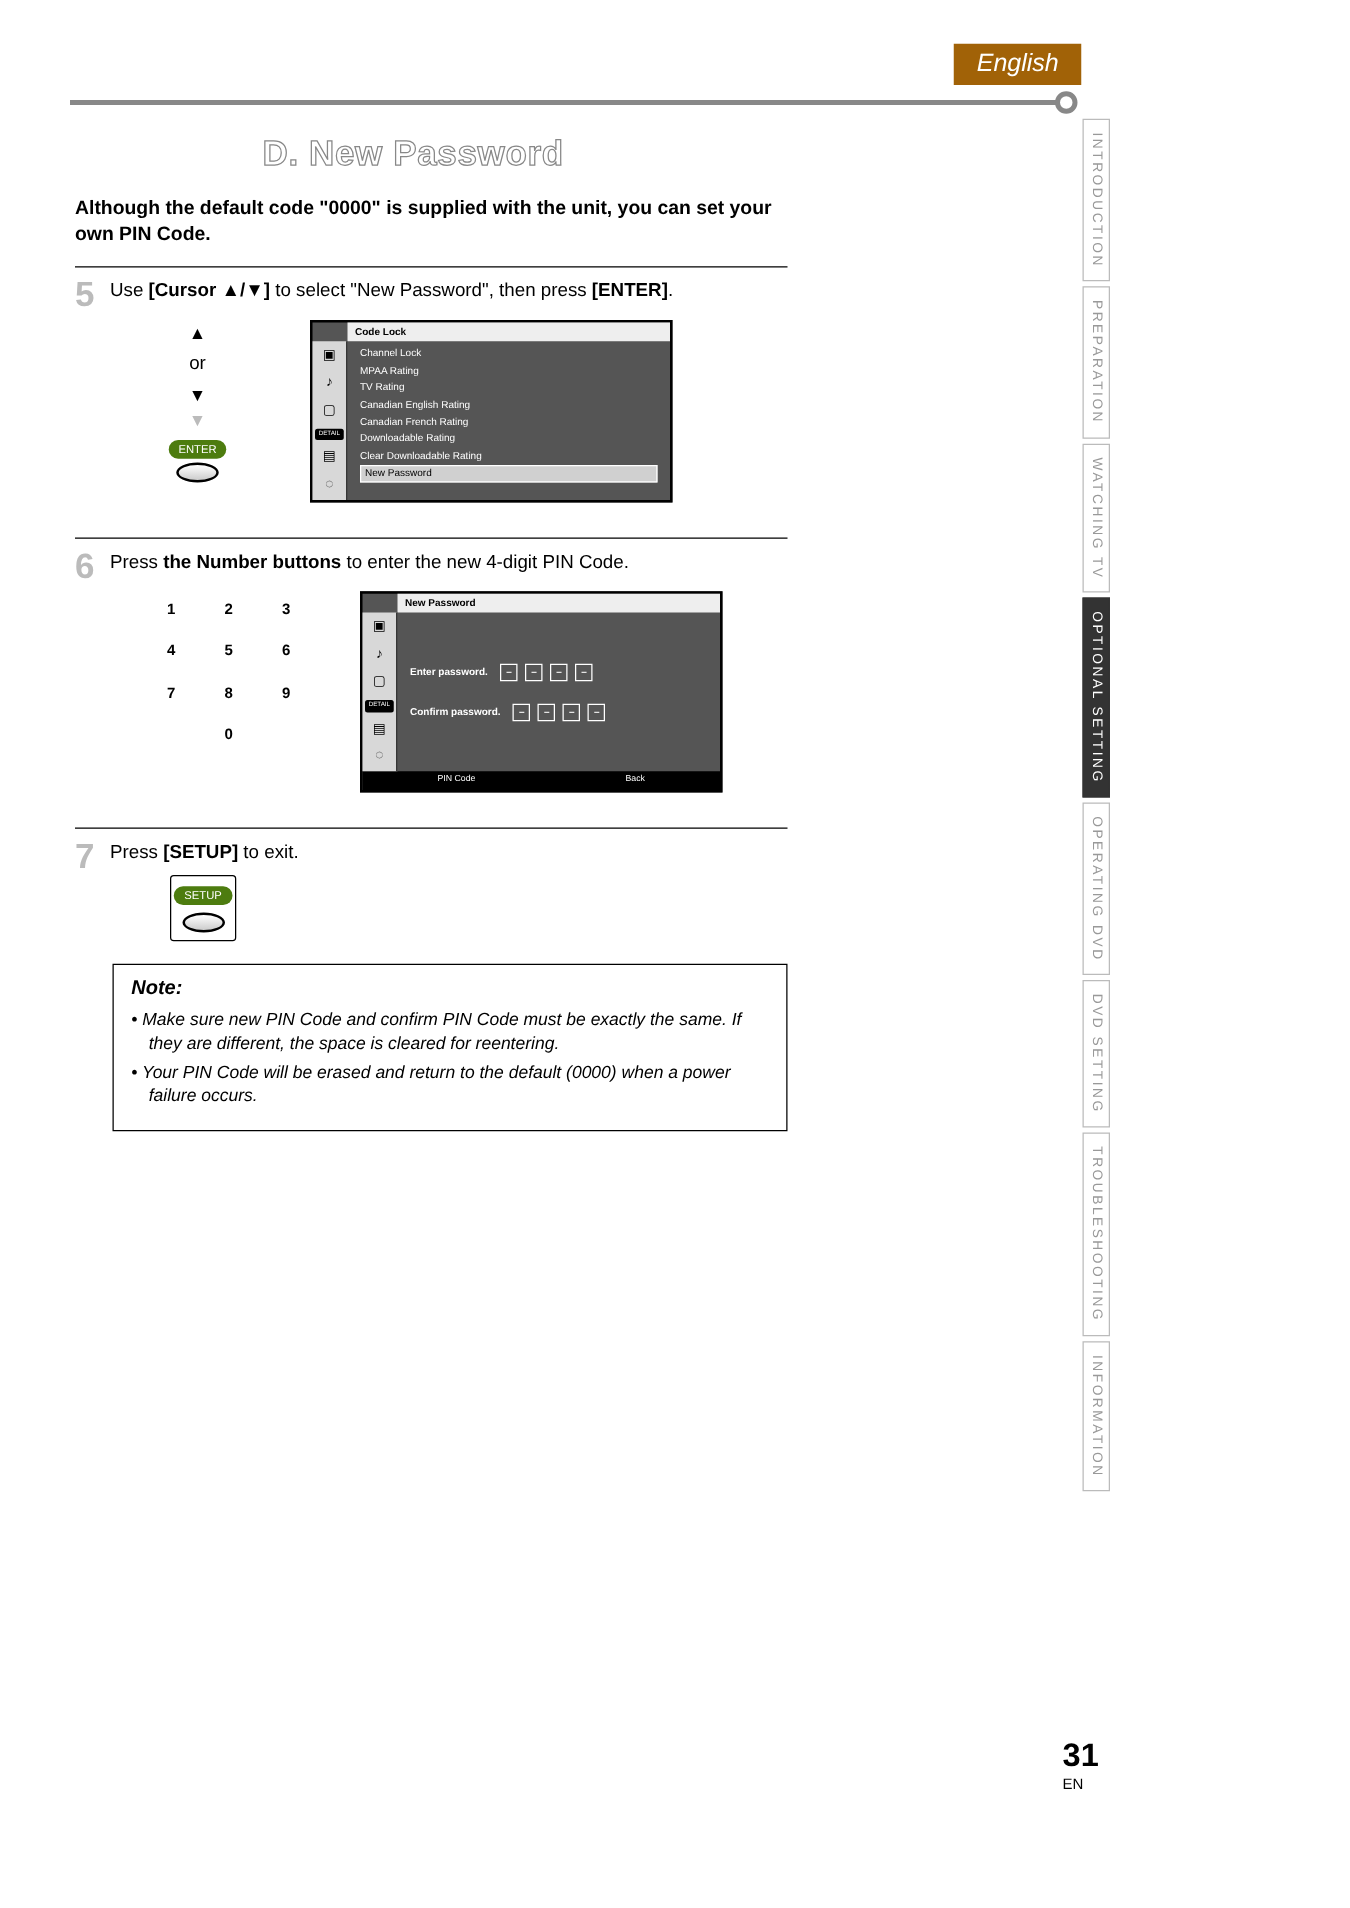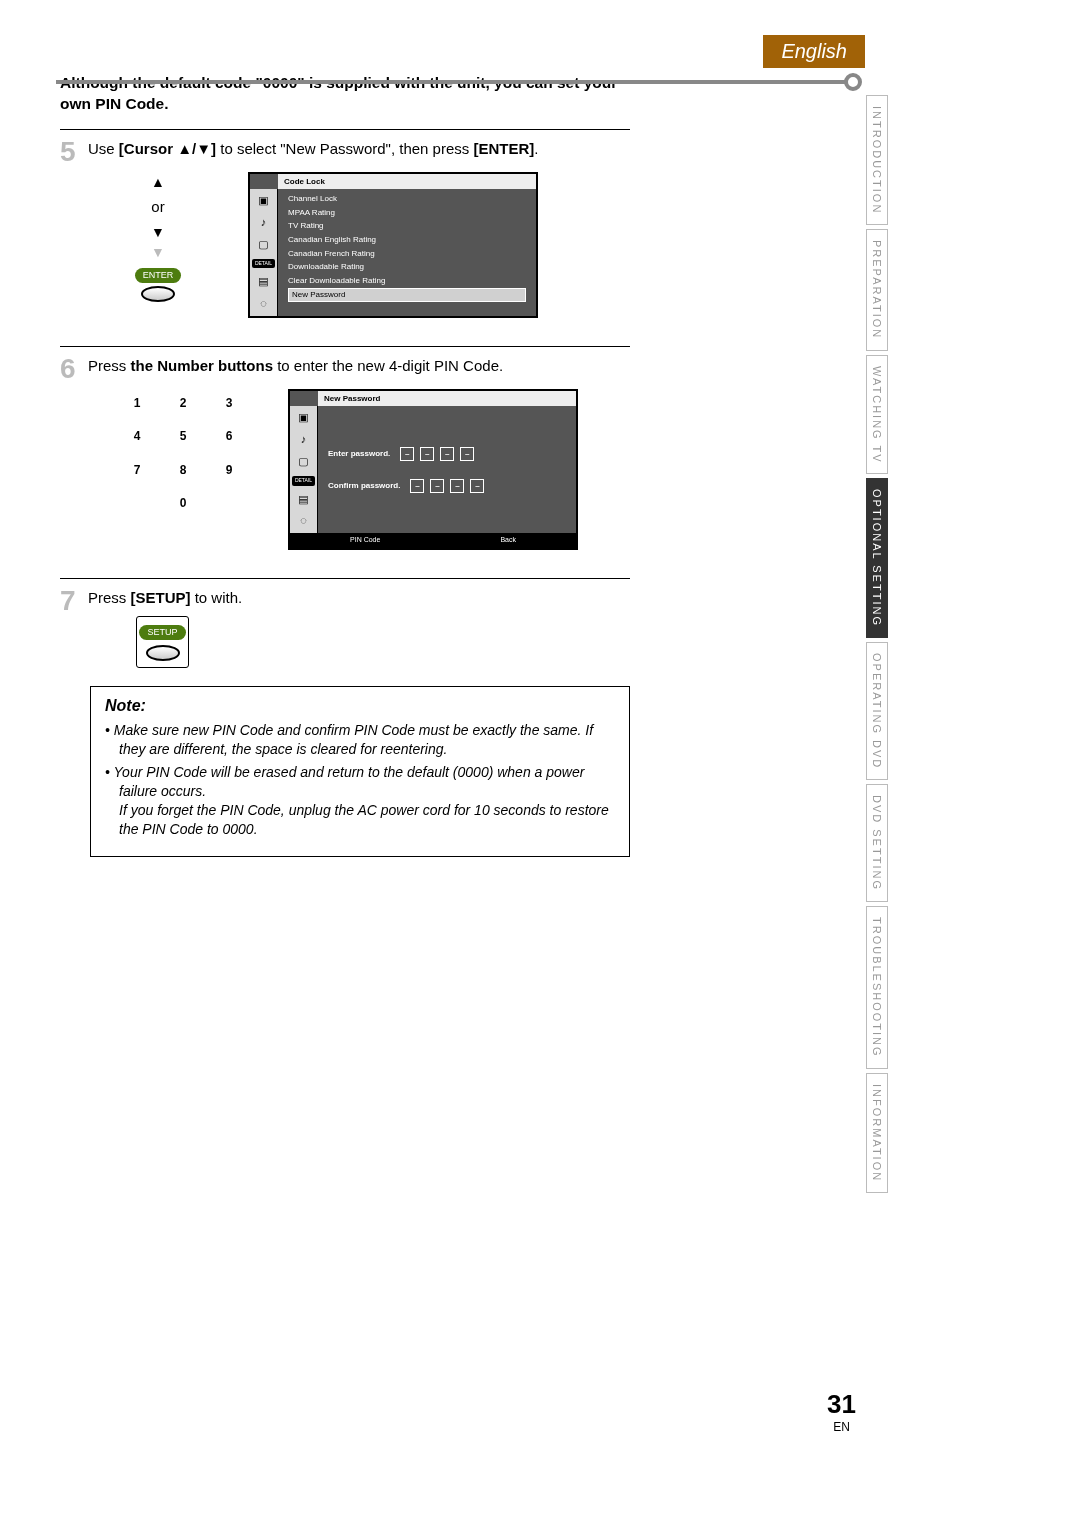--- a/index.html
+++ b/index.html
@@ -219,22 +219,22 @@
     margin: 18px 0 0 30px;
     padding: 10px 14px 14px;
     font-size: 14px;
     font-style: italic;
   }
   .note-box .note-title { font-weight: bold; font-size: 16px; margin-bottom: 6px;}
   .note-box .nb { padding-left: 14px; margin-bottom: 4px; line-height: 1.35;}
   .note-box .nb::before { content: "• "; margin-left: -14px;}
   .page-footer {
     position: absolute;
-    bottom: 92px; right: 224px;
-    text-align: right;
+    bottom: 92px; right: 201px;
+    text-align: left;
   }
   .page-num { font-size: 26px; font-weight: bold; }
   .page-lang { font-size: 12px; display: block; margin-right: 6px;}
 </style>
 </head>
 <body>
 
 <div class="page">
 
   <div class="lang-tab">English</div>
@@ -245,20 +245,21 @@
     <div class="side-tab">INTRODUCTION</div>
     <div class="side-tab">PREPARATION</div>
     <div class="side-tab">WATCHING TV</div>
     <div class="side-tab active">OPTIONAL SETTING</div>
     <div class="side-tab">OPERATING DVD</div>
     <div class="side-tab">DVD SETTING</div>
     <div class="side-tab">TROUBLESHOOTING</div>
     <div class="side-tab">INFORMATION</div>
   </div>
 
+  <h2 class="section-title">D. New Password</h2>
 
   <p class="intro">Although the default code "0000" is supplied with the unit, you can set your own PIN Code.</p>
 
   <div class="step-rule"></div>
   <div class="step">
     <div class="step-num">5</div>
     <div class="step-body">
       <span>Use </span><b>[Cursor ▲/▼]</b><span> to select "New Password", then press </span><b>[ENTER]</b><span>.</span>
       <div class="figrow">
         <div class="remote-cursor">
@@ -352,34 +353,33 @@
           </div>
         </div>
       </div>
     </div>
   </div>
 
   <div class="step-rule"></div>
   <div class="step">
     <div class="step-num">7</div>
     <div class="step-body">
-      <span>Press </span><b>[SETUP]</b><span> to with.</span>
+      <span>Press </span><b>[SETUP]</b><span> to exit.</span>
       <div class="setup-icon">
         <div class="setup-btn">SETUP</div>
         <div class="oval-btn" style="margin-top:4px;"></div>
       </div>
     </div>
   </div>
 
   <div class="note-box">
     <div class="note-title">Note:</div>
     <div class="nb">Make sure new PIN Code and confirm PIN Code must be exactly the same. If they are different, the space is cleared for reentering.</div>
     <div class="nb">
       <span>Your PIN Code will be erased and return to the default (0000) when a power failure occurs.</span><br>
-      <span>If you forget the PIN Code, unplug the AC power cord for 10 seconds to restore the PIN Code to 0000.</span>
     </div>
   </div>
 
   <div class="page-footer">
     <span class="page-num">31</span>
     <span class="page-lang">EN</span>
   </div>
 
 </div>
 

